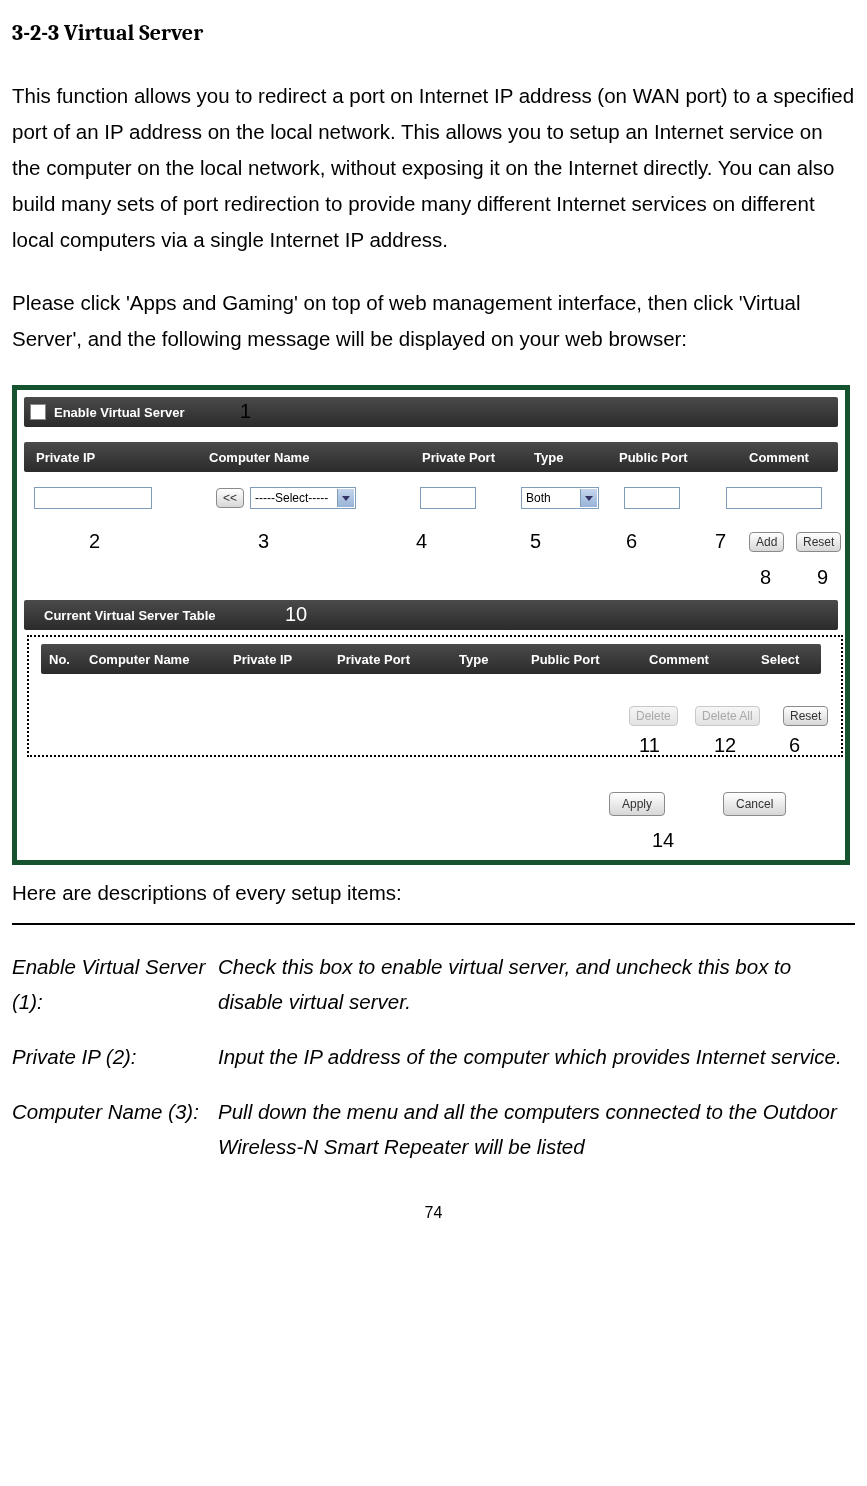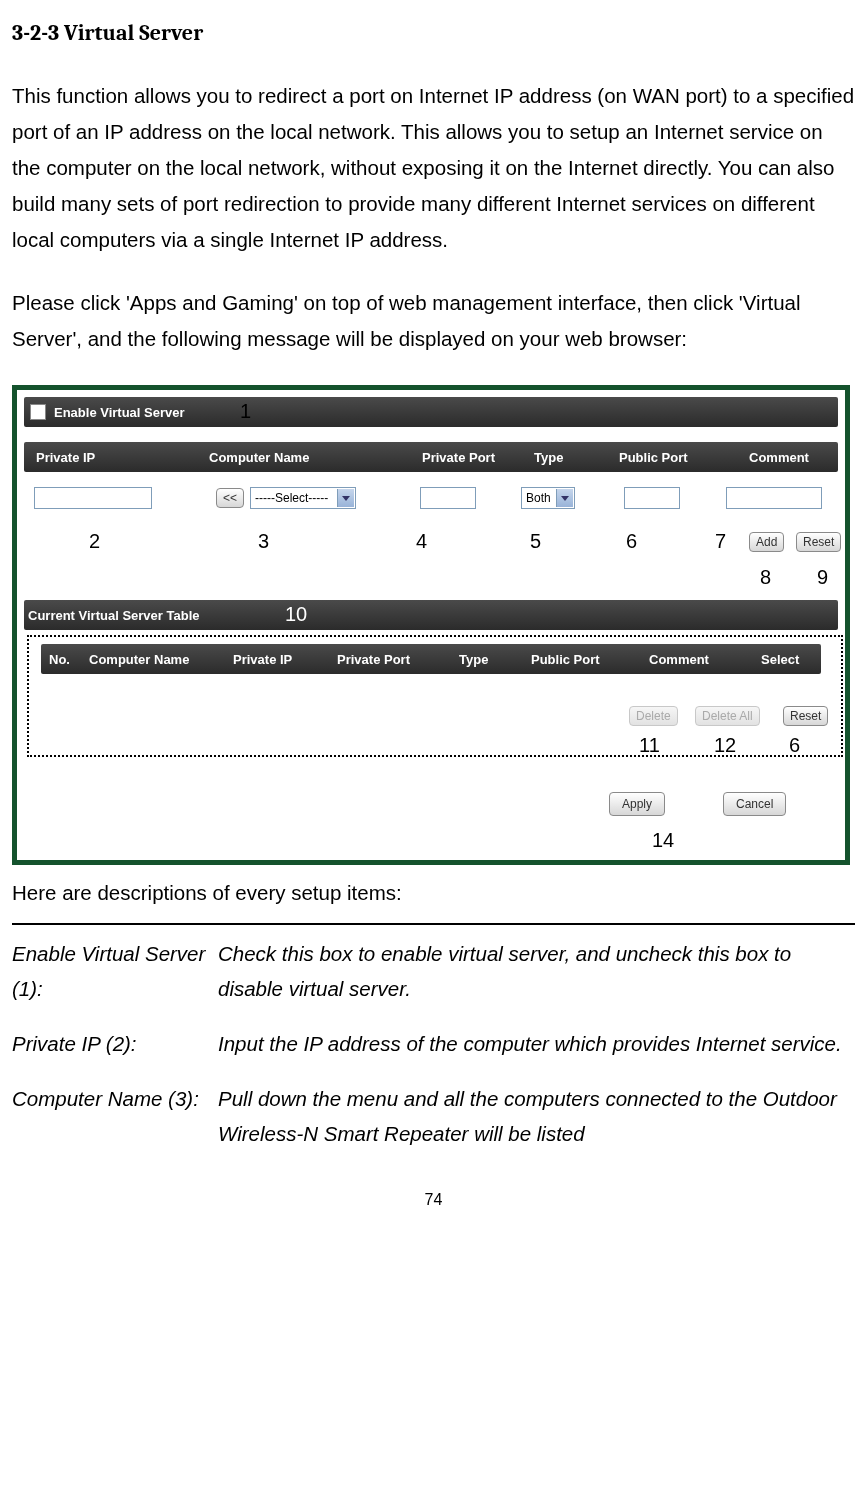--- a/index.html
+++ b/index.html
@@ -117,21 +117,21 @@
       z-index: 4;
     }
     .col-th {
       color:#fff;
       font-size:13px;
       font-weight:bold;
     }
 
     .descriptions-intro { font-size:20.5px; margin: 0 0 18px 0; }
     .desc-block { border-top: 2px solid #000; padding-top: 12px; }
-    .desc-row { display:flex; font-size:20.5px; font-style: italic; line-height:1.7; margin-bottom:20px; }
+    .desc-row { display:flex; font-size:20.5px; font-style: italic; line-height:1.7; margin-bottom:20px;margin-top:13px; }
     .desc-row .key { flex: 0 0 206px; }
     .desc-row .val { flex: 1; }
     .page-num { text-align:center; font-size:16px; margin-top:40px; }
     .dotted-box {
       position:absolute;
       border:2px dotted #000;
       z-index:25;
       pointer-events:none;
     }
   </style>
@@ -161,42 +161,42 @@
   </div>
 
   <div class="inputrow" style="top:94px; left:7px; right:7px;">
     <div class="txtbox" style="position:absolute;left:10px;width:118px;"></div>
     <div class="btn-old" style="position:absolute;left:192px;">&lt;&lt;</div>
     <div class="selbox" style="position:absolute;left:226px;width:106px;">
       <span>-----Select-----</span>
         <span class="caret"></span>
     </div>
     <div class="txtbox" style="position:absolute;left:396px;width:56px;"></div>
-    <div class="selbox" style="position:absolute;left:497px;width:54px;">
+    <div class="selbox" style="position:absolute;left:497px;width:78px;">
       <span>Both</span>
         <span class="caret"></span>
     </div>
     <div class="txtbox" style="position:absolute;left:600px;width:56px;"></div>
     <div class="txtbox" style="position:absolute;left:702px;width:96px;"></div>
   </div>
 
   <span class="ann" style="left:72px; top:140px;">2</span>
   <span class="ann" style="left:241px; top:140px;">3</span>
   <span class="ann" style="left:399px; top:140px;">4</span>
   <span class="ann" style="left:513px; top:140px;">5</span>
   <span class="ann" style="left:609px; top:140px;">6</span>
   <span class="ann" style="left:698px; top:140px;">7</span>
 
   <div style="position:absolute; left:732px; top:142px;" class="btn-old">Add</div>
   <div style="position:absolute; left:779px; top:142px;" class="btn-old">Reset</div>
   <span class="ann" style="left:743px; top:176px;">8</span>
   <span class="ann" style="left:800px; top:176px;">9</span>
 
   <div class="hdr-bar" style="top:210px;">
-    <span style="position:absolute;left:4px;">Current Virtual Server Table</span>
+    <span style="position:absolute;left:20px;">Current Virtual Server Table</span>
   </div>
   <span class="ann" style="left:268px; top:213px; color:#fff; z-index:6;">10</span>
 
   <div class="dotted-box" style="top:245px; left:10px; width:816px; height:122px;"></div>
 
   <div class="hdr-bar" style="top:254px; left:24px; right:24px; height:30px;">
     <span class="col-th" style="position:absolute;left:8px;">No.</span>
     <span class="col-th" style="position:absolute;left:48px;">Computer Name</span>
     <span class="col-th" style="position:absolute;left:192px;">Private IP</span>
     <span class="col-th" style="position:absolute;left:296px;">Private Port</span>

